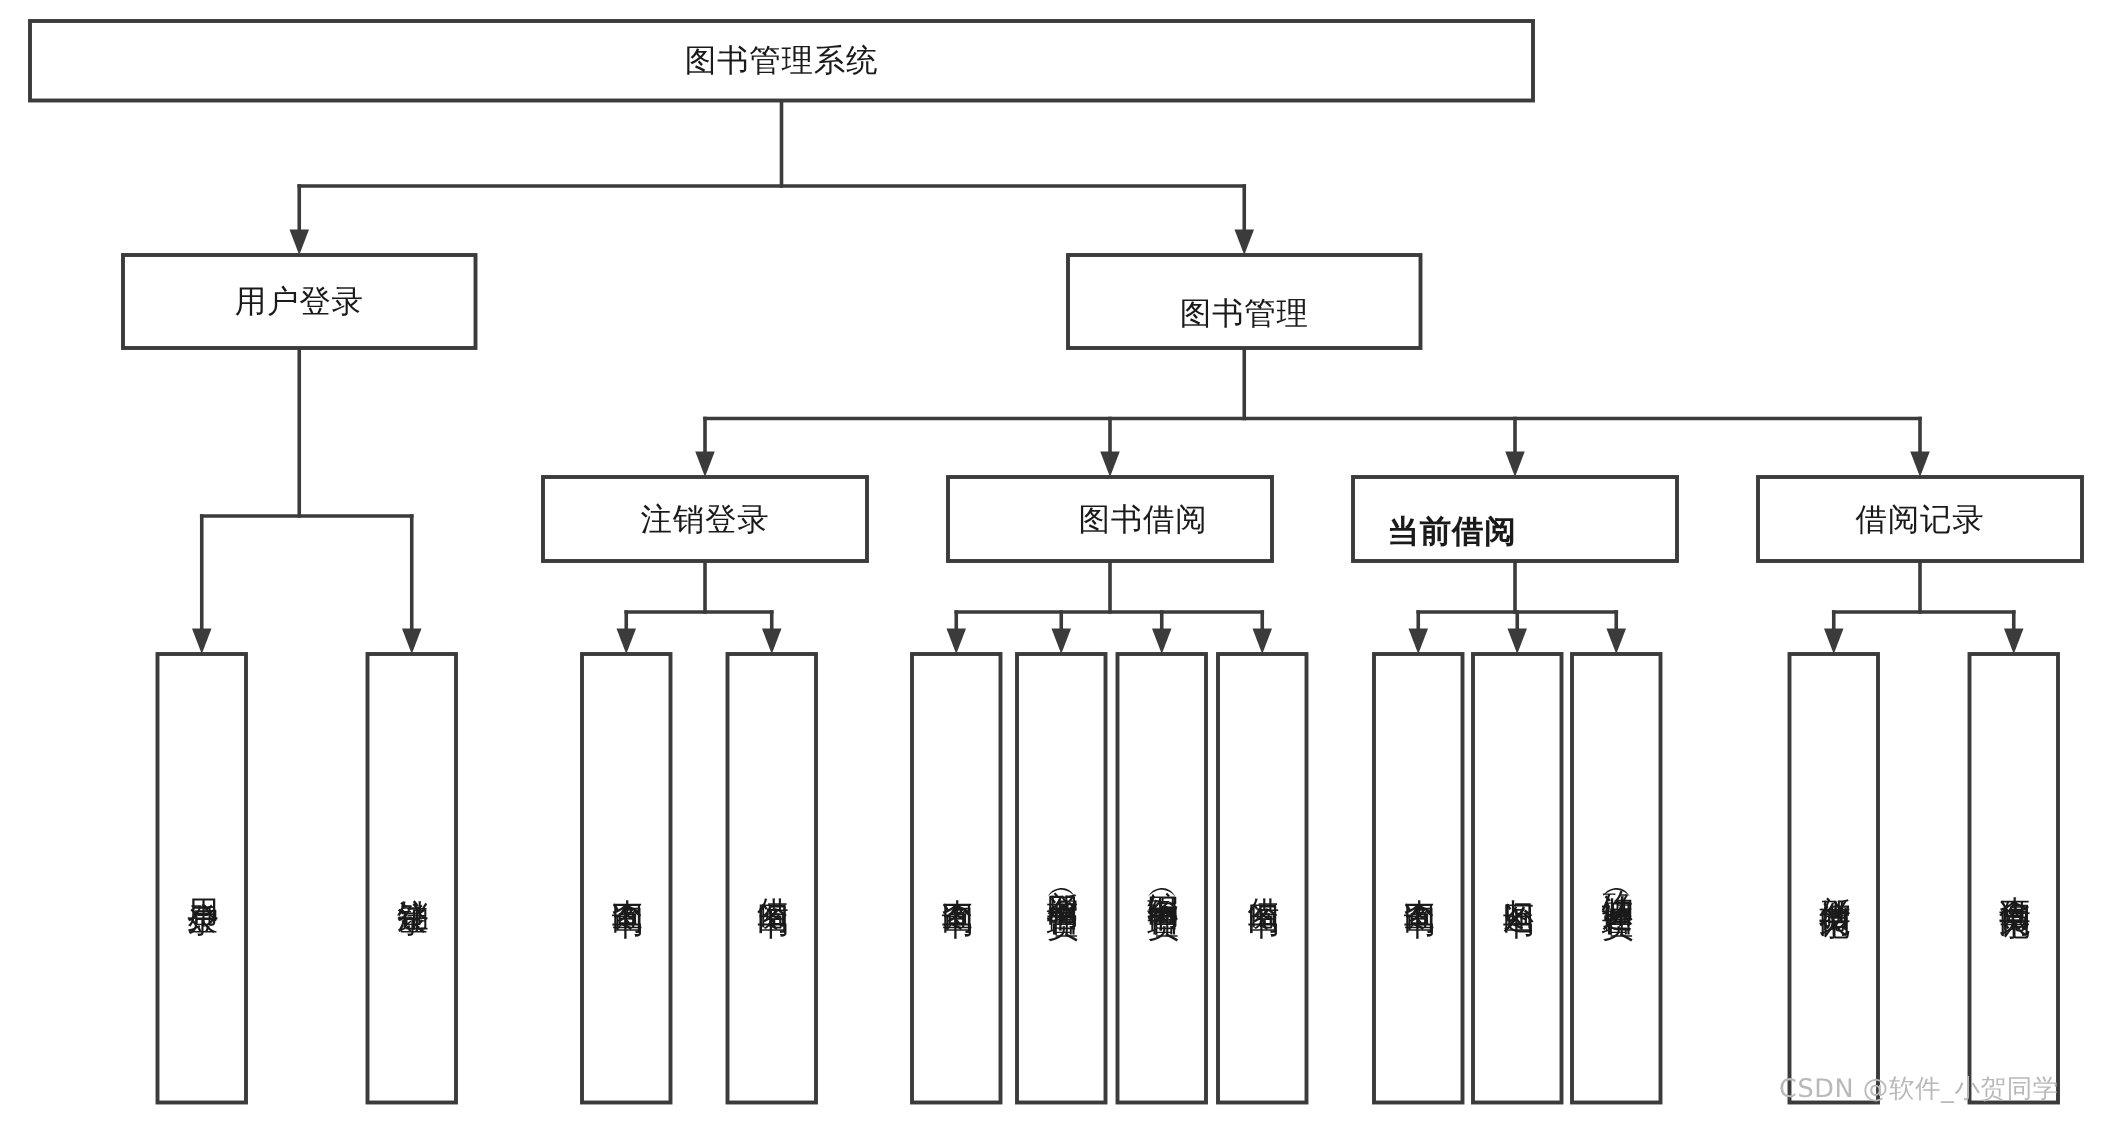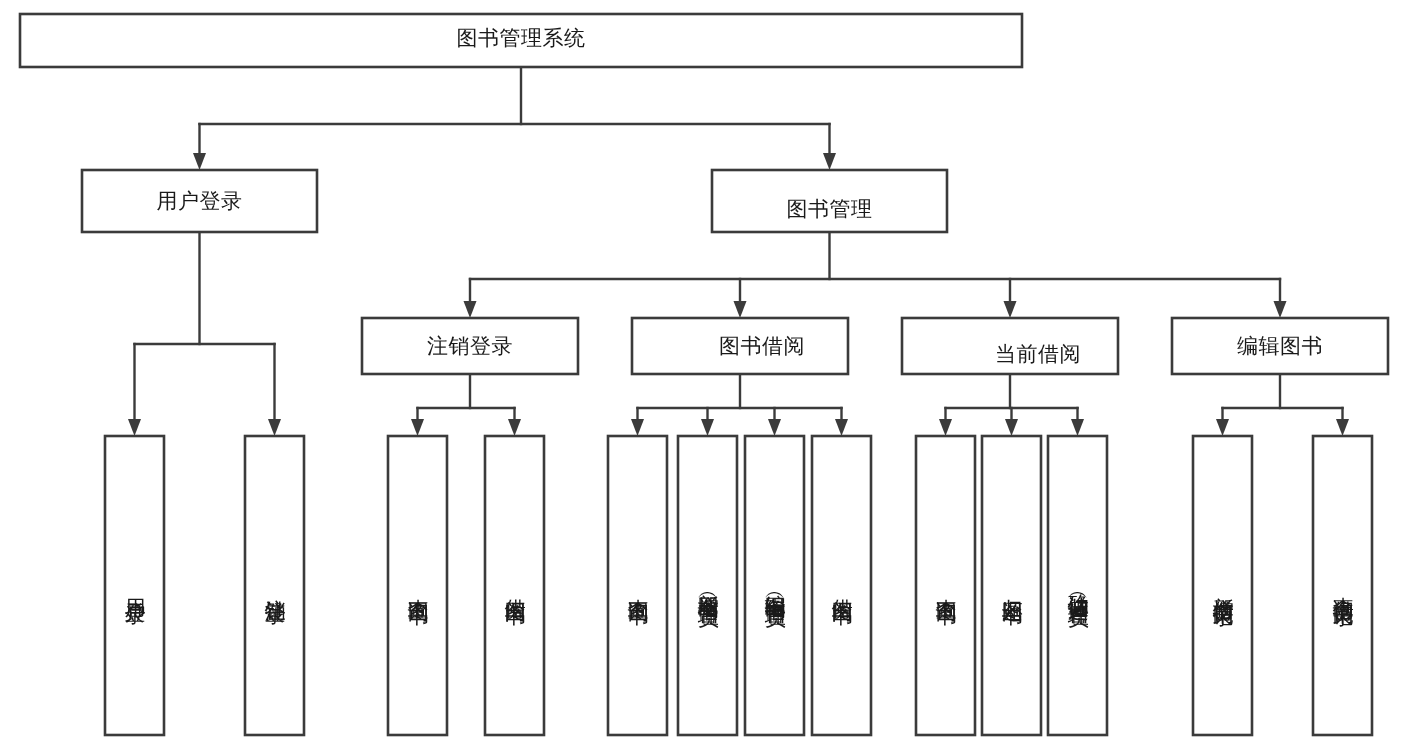--- a/index.html
+++ b/index.html
@@ -152,34 +152,35 @@
         <rect x="745" y="436" width="59" height="299" class="node-box"></rect>
         <rect x="812" y="436" width="59" height="299" class="node-box"></rect>
         <rect x="916" y="436" width="59" height="299" class="node-box"></rect>
         <rect x="982" y="436" width="59" height="299" class="node-box"></rect>
         <rect x="1048" y="436" width="59" height="299" class="node-box"></rect>
         <rect x="1193" y="436" width="59" height="299" class="node-box"></rect>
         <rect x="1313" y="436" width="59" height="299" class="node-box"></rect>
       </g>
   </svg>
   <div id="label-layer">
-      <div class="node-label label-horizontal" style="left: 20px; top: 14px; width: 1002px; height: 53px; font-family: Liberation Mono, monospace;">图书管理系统</div>
+      <div class="node-label label-horizontal" style="left: 20px; top: 14px; width: 1002px; height: 53px;">图书管理系统</div>
       <div class="node-label label-horizontal" style="left: 82px; top: 170px; width: 235px; height: 62px;">用户登录</div>
       <div class="node-label label-horizontal" style="left: 712px; top: 170px; width: 235px; height: 78px;">图书管理</div>
       <div class="node-label label-horizontal" style="left: 362px; top: 318px; width: 216px; height: 56px;">注销登录</div>
       <div class="node-label label-horizontal" style="left: 632px; top: 318px; width: 260px; height: 56px;">图书借阅</div>
-      <div class="node-label label-horizontal" style="left: 930px; top: 318px; width: 216px; height: 72px;">当前借阅</div>
-      <div class="node-label label-horizontal" style="left: 1172px; top: 318px; width: 216px; height: 56px;">编辑图书</div>
+      <div class="node-label label-horizontal" style="left: 860px; top: 318px; width: 216px; height: 72px; font-weight: bold;">当前借阅</div>
+      <div class="node-label label-horizontal" style="left: 1172px; top: 318px; width: 216px; height: 56px;">借阅记录</div>
       <div class="node-label label-vertical" style="left: 105px; top: 436px; width: 59px; height: 299px;">用户登录</div>
       <div class="node-label label-vertical" style="left: 245px; top: 436px; width: 59px; height: 299px;">注销登录</div>
       <div class="node-label label-vertical" style="left: 388px; top: 436px; width: 59px; height: 299px;">查询图书</div>
       <div class="node-label label-vertical" style="left: 485px; top: 436px; width: 59px; height: 299px;">借阅图书</div>
       <div class="node-label label-vertical" style="left: 608px; top: 436px; width: 59px; height: 299px;">查询图书</div>
       <div class="node-label label-vertical" style="left: 678px; top: 436px; width: 59px; height: 299px;">新增图书（管理员）</div>
       <div class="node-label label-vertical" style="left: 745px; top: 436px; width: 59px; height: 299px;">编辑图书（管理员）</div>
       <div class="node-label label-vertical" style="left: 812px; top: 436px; width: 59px; height: 299px;">借阅图书</div>
       <div class="node-label label-vertical" style="left: 916px; top: 436px; width: 59px; height: 299px;">查询图书</div>
       <div class="node-label label-vertical" style="left: 982px; top: 436px; width: 59px; height: 299px;">归还图书</div>
       <div class="node-label label-vertical" style="left: 1048px; top: 436px; width: 59px; height: 299px;">确认归还（管理员）</div>
       <div class="node-label label-vertical" style="left: 1193px; top: 436px; width: 59px; height: 299px;">新增借阅记录</div>
       <div class="node-label label-vertical" style="left: 1313px; top: 436px; width: 59px; height: 299px;">查询借阅记录</div>
     </div>
+  <div class="watermark">CSDN @软件_小贺同学</div>
 </div>
 
 </body></html>

